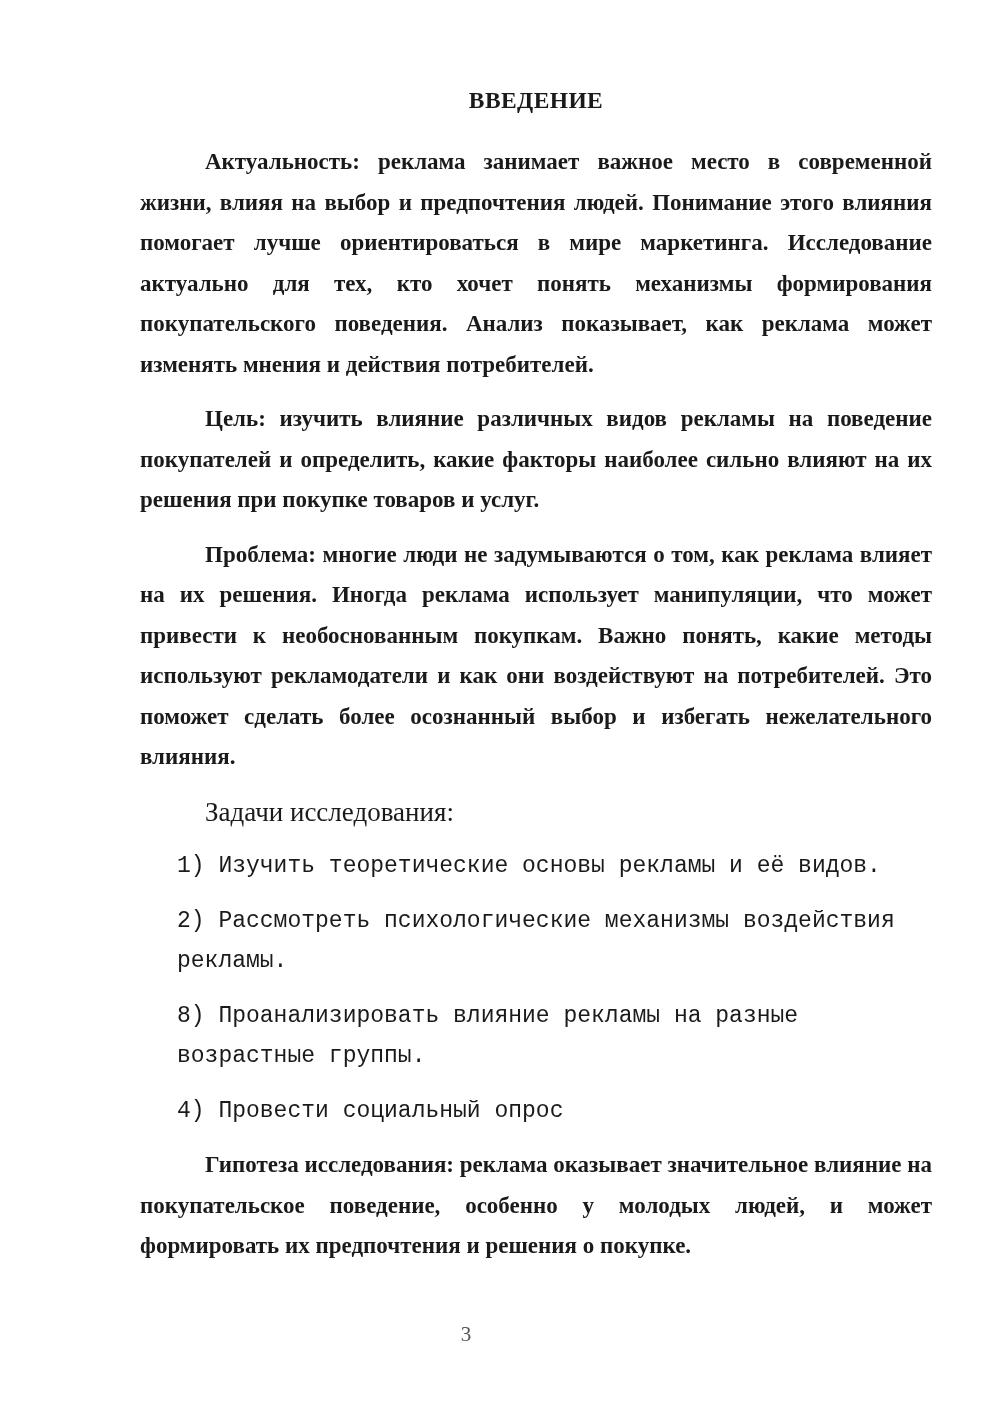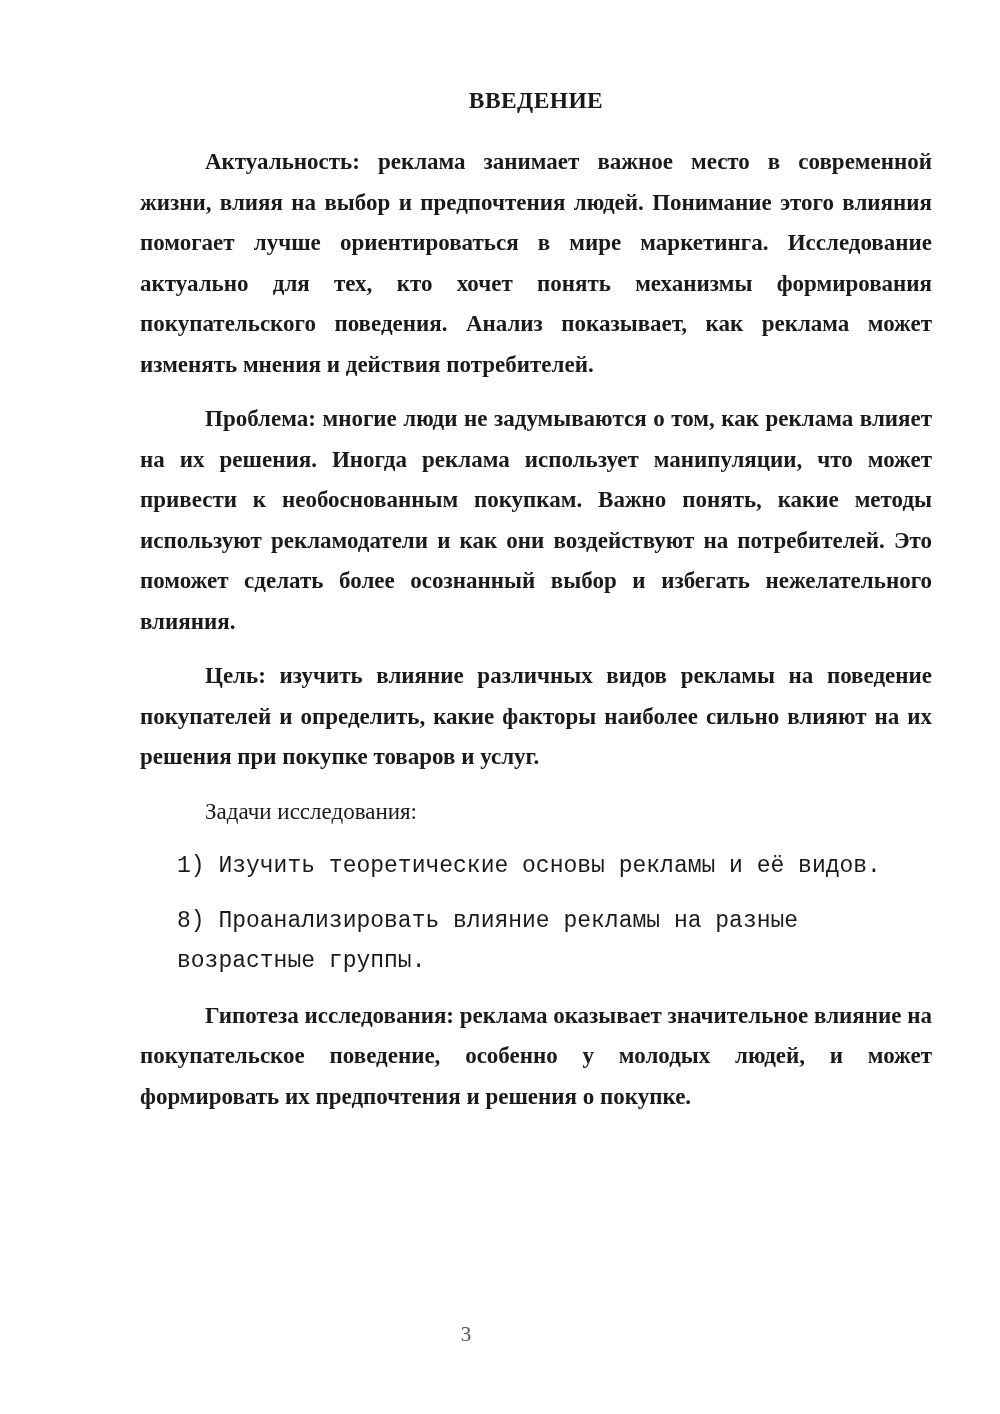--- a/index.html
+++ b/index.html
@@ -47,21 +47,21 @@
     font-size: 23px;
     line-height: 40.5px;
     margin: 0 0 14px 0;
     text-indent: 65px;
     hyphens: none;
     font-weight: bold;
   }
 
   .heading-line {
     text-align: left;
-    font-size: 23px;
+    font-size: 27px;
     line-height: 40.5px;
     margin: 0 0 14px 0;
     text-indent: 65px;
   }
 
   .list {
     list-style: none;
     margin: 0 0 14px 0;
     padding: 0;
   }
@@ -88,29 +88,31 @@
 </head>
 <body>
 
 <div class="page">
   <div class="content">
 
     <h1 class="doc-title">ВВЕДЕНИЕ</h1>
 
     <p class="para">Актуальность: реклама занимает важное место в современной жизни, влияя на выбор и предпочтения людей. Понимание этого влияния помогает лучше ориентироваться в мире маркетинга. Исследование актуально для тех, кто хочет понять механизмы формирования покупательского поведения. Анализ показывает, как реклама может изменять мнения и действия потребителей.</p>
 
+    <p class="para">Цель: изучить влияние различных видов рекламы на поведение покупателей и определить, какие факторы наиболее сильно влияют на их решения при покупке товаров и услуг.</p>
+
     <p class="para">Проблема: многие люди не задумываются о том, как реклама влияет на их решения. Иногда реклама использует манипуляции, что может привести к необоснованным покупкам. Важно понять, какие методы используют рекламодатели и как они воздействуют на потребителей. Это поможет сделать более осознанный выбор и избегать нежелательного влияния.</p>
-
-    <p class="para">Цель: изучить влияние различных видов рекламы на поведение покупателей и определить, какие факторы наиболее сильно влияют на их решения при покупке товаров и услуг.</p>
 
     <p class="heading-line">Задачи исследования:</p>
 
     <ol class="list">
       <li class="list-item">1) Изучить теоретические основы рекламы и её видов.</li>
+      <li class="list-item">2) Рассмотреть психологические механизмы воздействия рекламы.</li>
       <li class="list-item">8) Проанализировать влияние рекламы на разные возрастные группы.</li>
+      <li class="list-item">4) Провести социальный опрос</li>
     </ol>
 
 
 
     <p class="para">Гипотеза исследования: реклама оказывает значительное влияние на покупательское поведение, особенно у молодых людей, и может формировать их предпочтения и решения о покупке.</p>
 
 
   </div>
 
   <div class="page-number">3</div>

